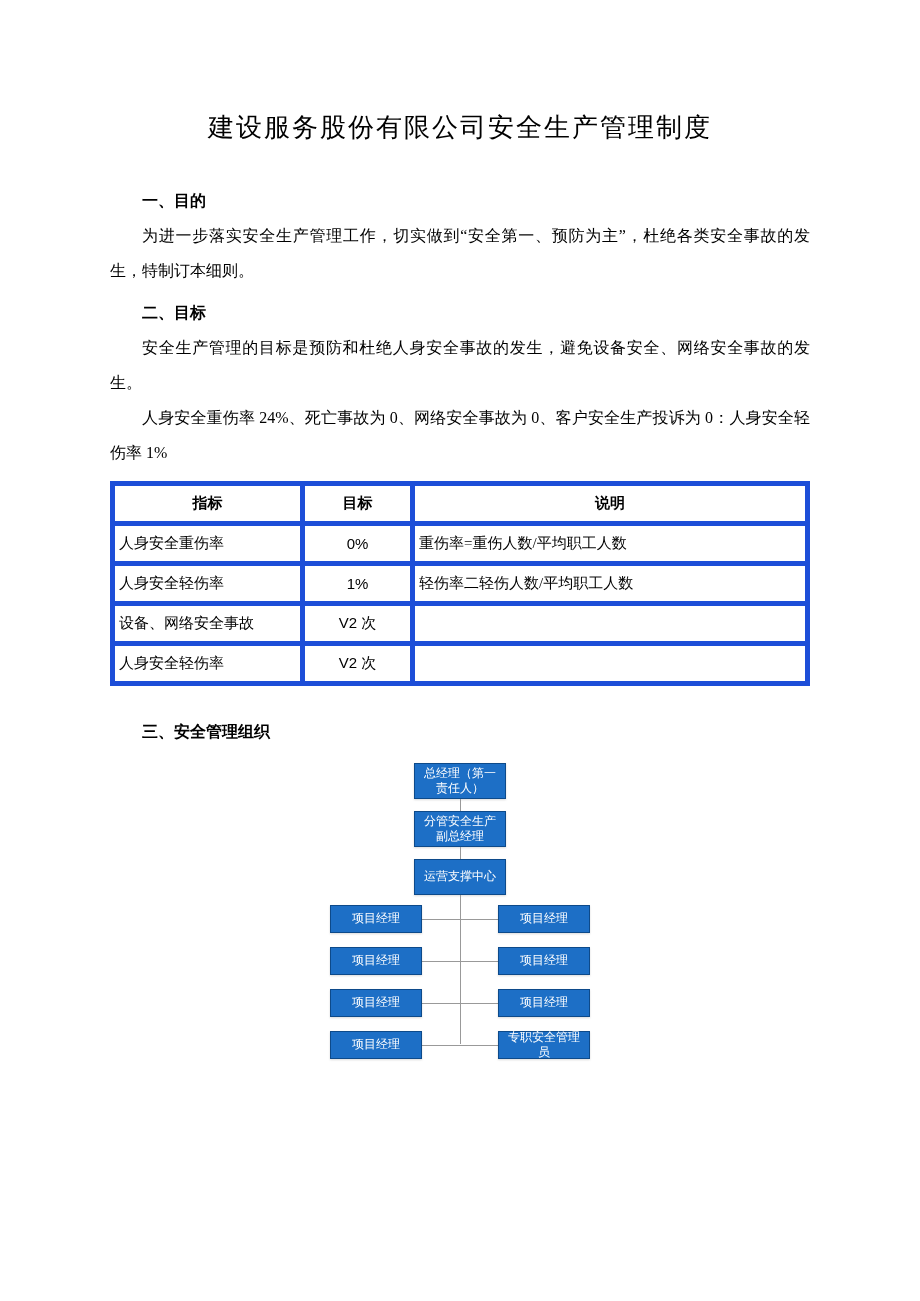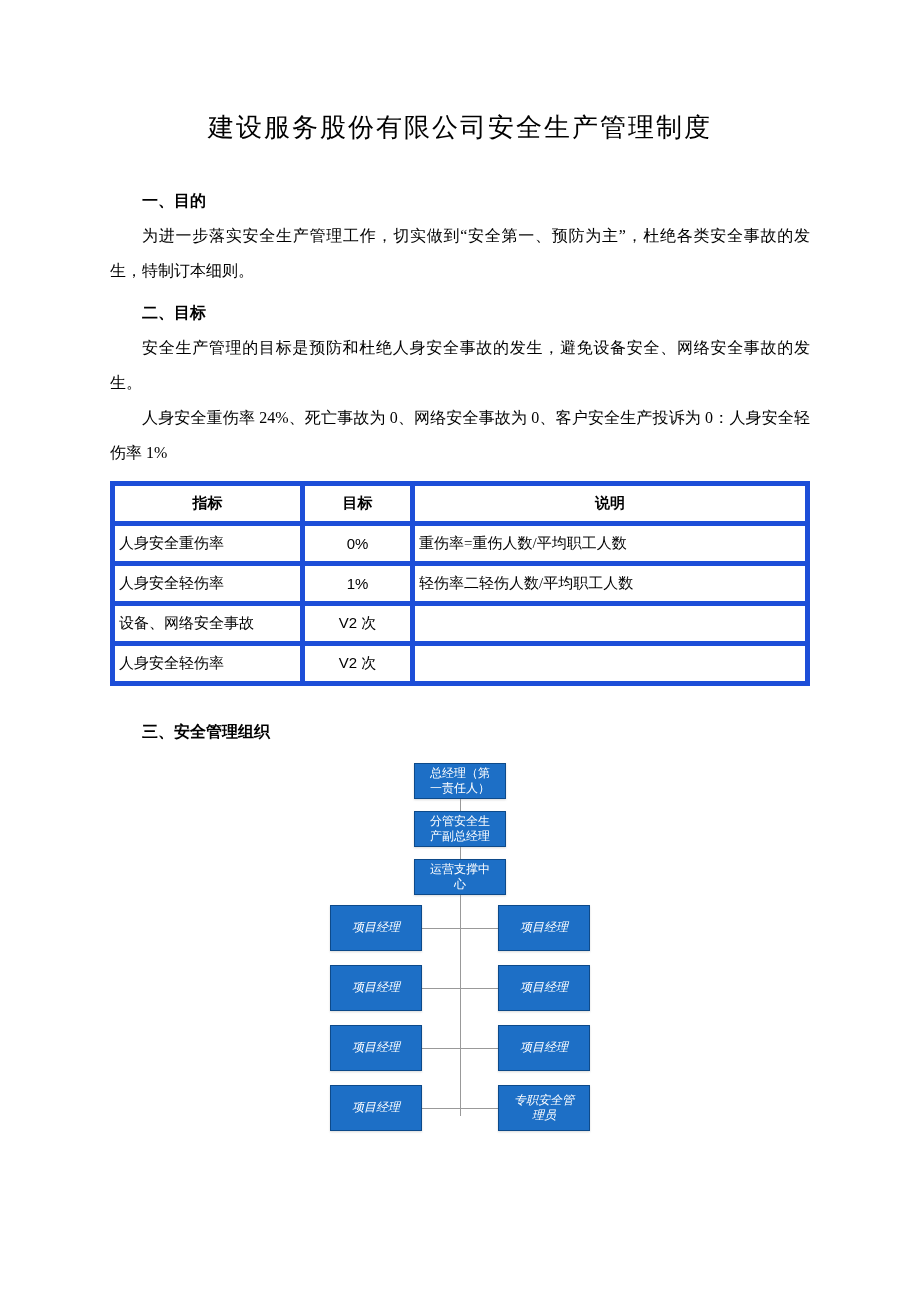--- a/index.html
+++ b/index.html
@@ -73,30 +73,29 @@
       background: #1d6fc6;
       color: #fff;
       font-size: 12px;
       text-align: center;
       display: flex;
       align-items: center;
       justify-content: center;
       border: 1px solid #0d4a8a;
       box-shadow: 0 1px 2px rgba(0,0,0,0.15);
       line-height: 1.2;
-      padding: 2px 12px;
+      padding: 2px 5px;
     }
     .org-box.big {
       width: 92px;
       height: 36px;
     }
     .org-box.small {
       width: 92px;
-      height: 46px;
-      font-style: italic;
+      height: 28px;
     }
     .org-vsmall {
       width: 1px;
       height: 12px;
       background: #999;
     }
     .org-rows {
       position: relative;
       margin-top: 10px;
     }

